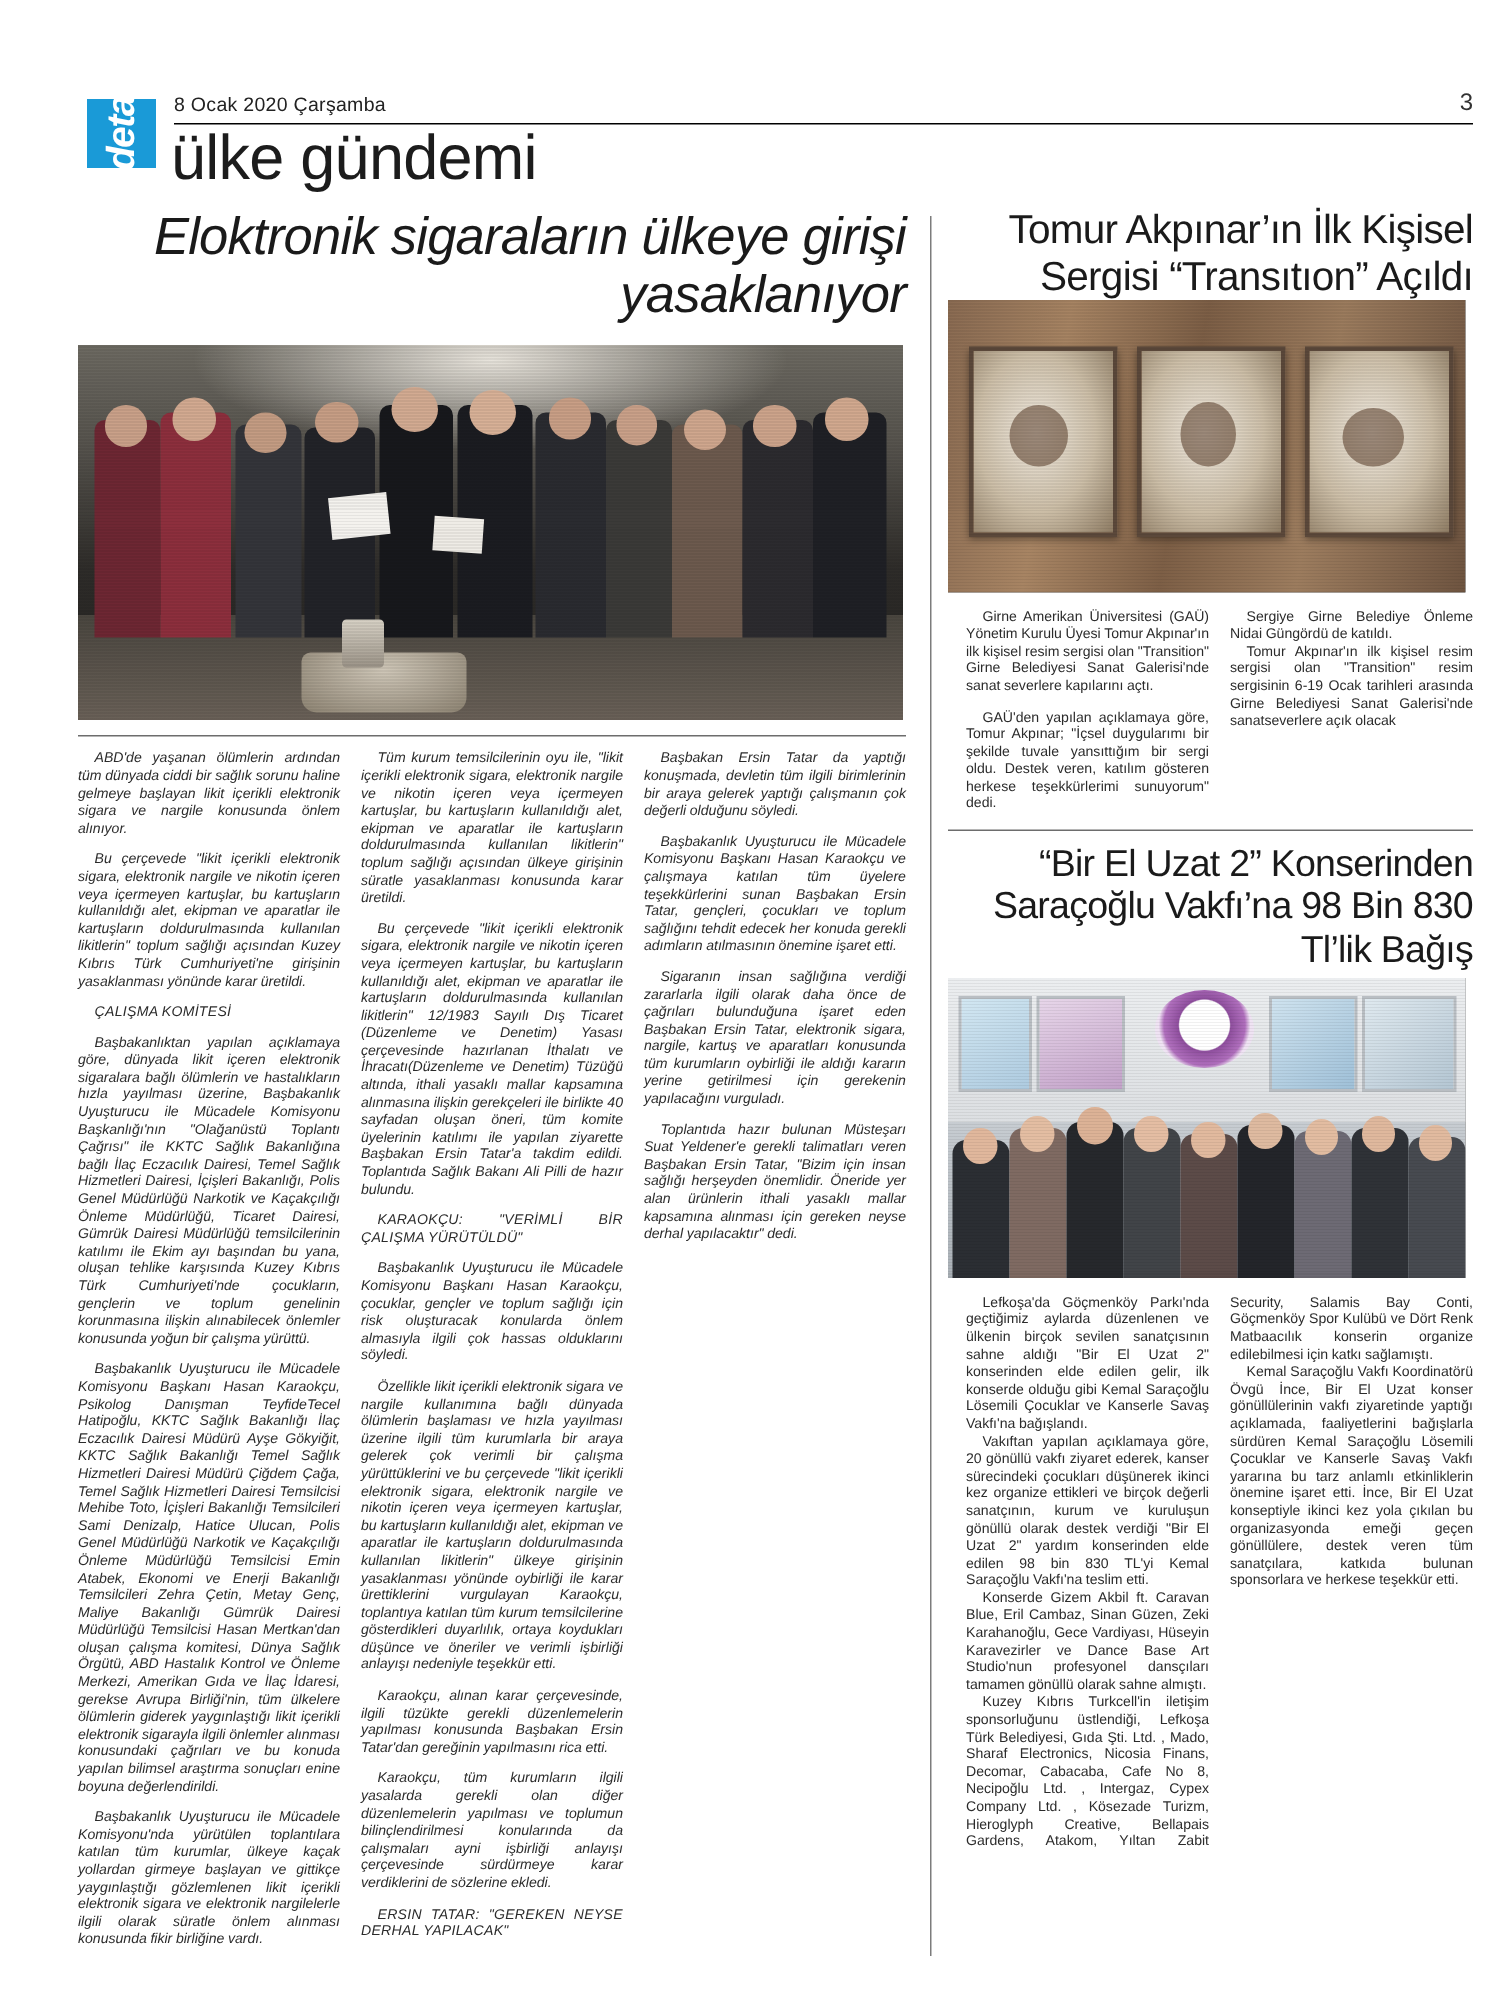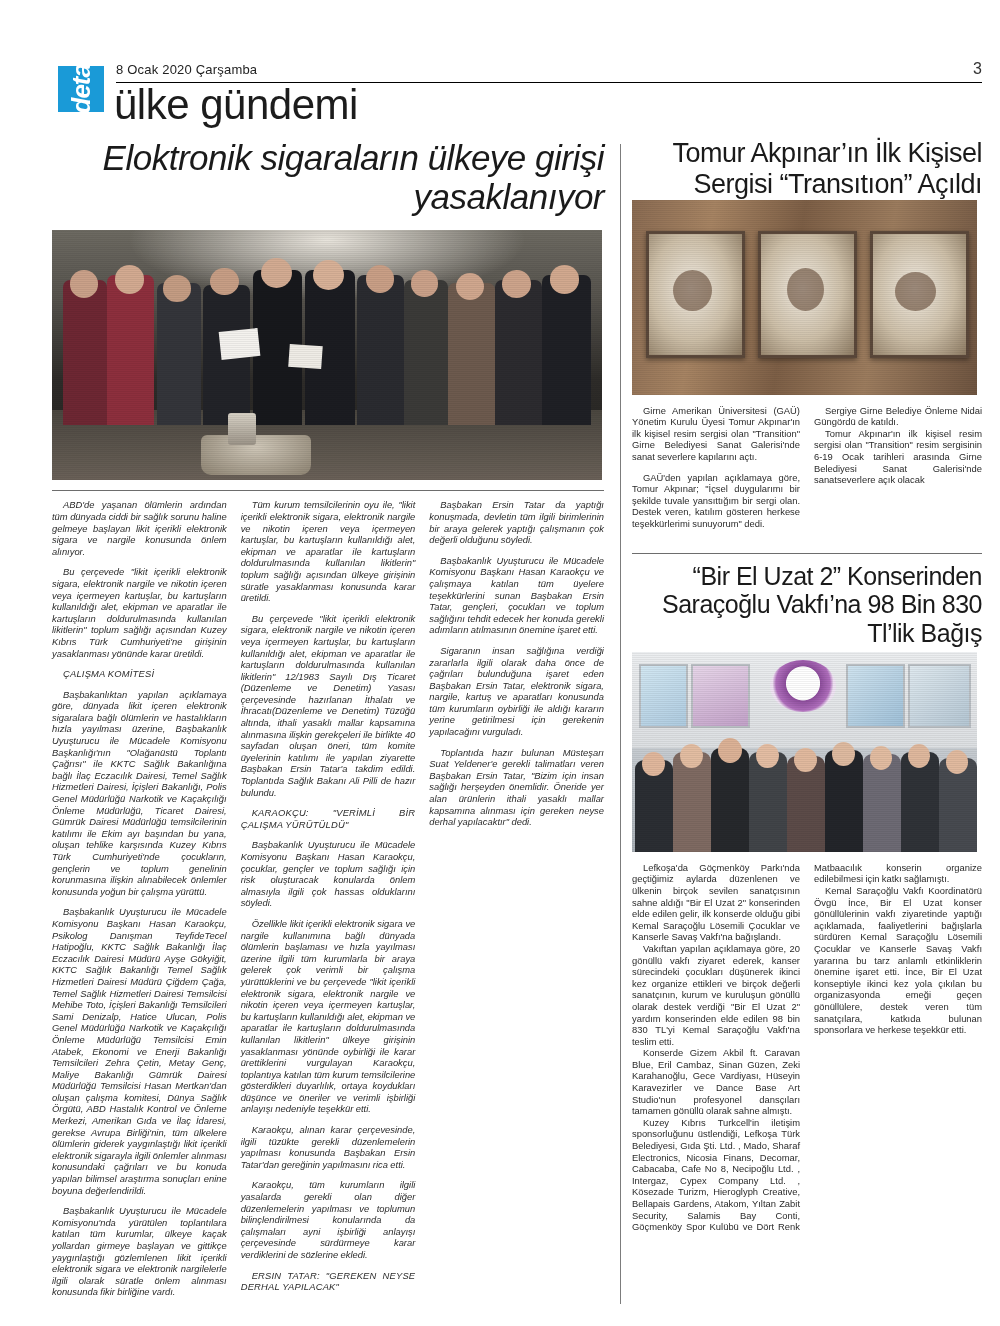--- a/index.html
+++ b/index.html
@@ -56,21 +56,21 @@
   .hl-right{font-size:27px;line-height:1.14;text-align:center;padding:2px 0 8px 0;}
   .hl-right2{font-size:25px;line-height:1.15;text-align:center;padding:4px 0 8px 0;}
   
   .photo{position:relative;overflow:hidden;background:#555;}
   .ph-main{width:550px;height:250px;margin:14px 0 0 0;}
   .ph-r1{width:345px;height:195px;margin:0 0 10px 0;}
   .ph-r2{width:345px;height:200px;margin:4px 0 10px 0;}
   .hline{height:1px;background:#6d6d6d;margin:10px 0 8px 0;}
   
   .cols3{column-count:3;column-gap:14px;column-fill:auto;}
-  .cols2{column-count:2;column-gap:14px;column-fill:auto;}
+  .cols2{column-count:2;column-gap:14px;column-fill:auto;margin-left:12px;}
   .body p{
     margin:0 0 0 0;font-size:9.4px;line-height:11.6px;color:#2b2b2b;
     text-align:justify;text-indent:11px;
     font-family:"Liberation Sans",sans-serif;
     -webkit-hyphens:auto;hyphens:auto;
   }
   .body p.sub{
     text-indent:11px;margin-top:9px;margin-bottom:4px;font-weight:normal;
     letter-spacing:.2px;
   }
@@ -215,21 +215,21 @@
             </div>
             <div class="frame" style="left:69%;width:27%;">
               <div class="blob" style="left:24%;top:32%;width:44%;height:32%;"></div>
             </div>
             <div class="grain"></div>
           </div>
         </div>
 
         <div class="body cols2 r1-body">
           <p>Girne Amerikan Üniversitesi (GAÜ) Yönetim Kurulu Üyesi Tomur Akpınar'ın ilk kişisel resim sergisi olan "Transition" Girne Belediyesi Sanat Galerisi'nde sanat severlere kapılarını açtı.</p>
-          <p class="gap">GAÜ'den yapılan açıklamaya göre, Tomur Akpınar; "İçsel duygularımı bir şekilde tuvale yansıttığım bir sergi olan. Destek veren, katılım gösteren herkese teşekkürlerimi sunuyorum" dedi.</p>
+          <p class="gap">GAÜ'den yapılan açıklamaya göre, Tomur Akpınar; "İçsel duygularımı bir şekilde tuvale yansıttığım bir sergi oldu. Destek veren, katılım gösteren herkese teşekkürlerimi sunuyorum" dedi.</p>
           <p>Sergiye Girne Belediye Önleme Nidai Güngördü de katıldı.</p>
           <p>Tomur Akpınar'ın ilk kişisel resim sergisi olan "Transition" resim sergisinin 6-19 Ocak tarihleri arasında Girne Belediyesi Sanat Galerisi'nde sanatseverlere açık olacak</p>
         </div>
 
         <div class="hline"></div>
       </div>
 
       <div>
         <h1 class="headline hl-right2">“Bir El Uzat 2” Konserinden Saraçoğlu Vakfı’na 98 Bin 830 Tl’lik Bağış</h1>
 

